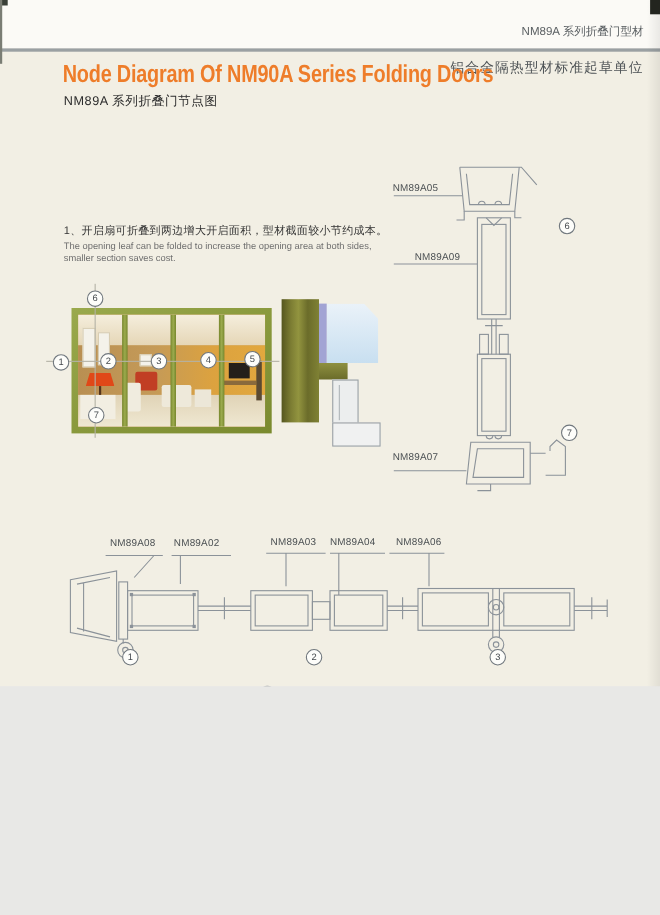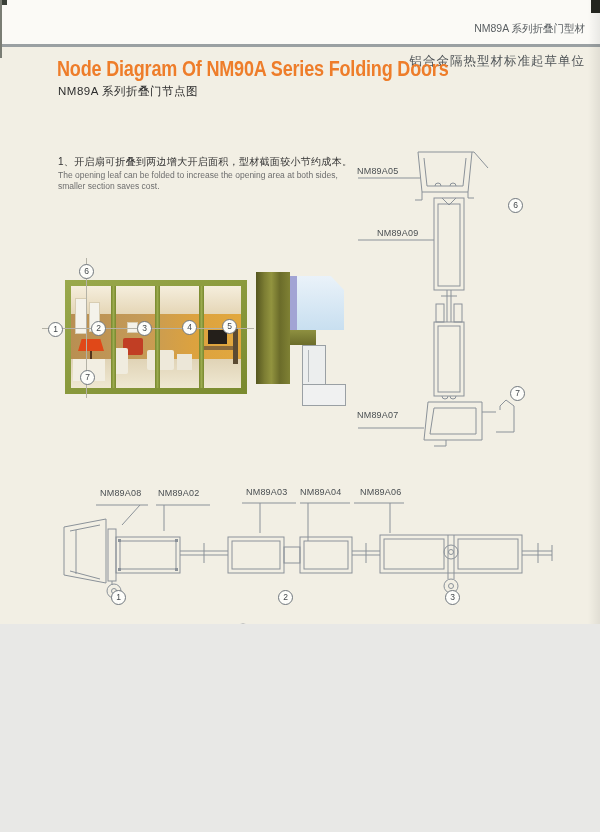--- a/index.html
+++ b/index.html
@@ -18,21 +18,21 @@
     background:linear-gradient(90deg,rgba(0,0,0,0),rgba(0,0,0,0.07));}
   
   .hdr-series{right:15px;top:22px;font-size:10.5px;color:#5a5f62;}
   .hdr-org{right:15px;top:53px;font-size:12.5px;color:#4e5356;letter-spacing:1px;}
   
   .title-en{left:57px;top:56px;font-size:19px;font-weight:bold;color:#ee7d2a;
     transform:scale(0.95,1.18);transform-origin:left top;letter-spacing:-0.2px;white-space:nowrap;}
   .title-zh{left:58px;top:84px;font-size:11.5px;color:#2d2d2d;letter-spacing:0.5px;}
   
   .notes{left:58px;top:155px;width:302px;}
-  .note{margin-bottom:7px;}
+  .note{margin-bottom:7px;margin-top:48px;}
   .note-zh{font-size:10px;color:#333;margin-bottom:1px;letter-spacing:0.3px;}
   .note-en{font-size:8.5px;color:#6e6e6e;line-height:1.3;}
   
   .photo{left:65px;top:280px;width:182px;height:114px;box-sizing:border-box;padding:6px;
     background:linear-gradient(150deg,#9aa94c,#7a8a2e);}
   .photo-inner{position:relative;width:100%;height:100%;overflow:hidden;background:#caa05e;}
   .ceiling{left:0;top:0;width:100%;height:27%;background:linear-gradient(#f5eedd,#e5d6b6);}
   .wall{left:0;top:27%;width:100%;height:45%;
     background:linear-gradient(90deg,#b98f52,#c49a58 40%,#dca23f 72%,#e2a83e);}
   .floor{left:0;bottom:0;width:100%;height:28%;background:linear-gradient(#e0d3b6,#efe8d2);}

